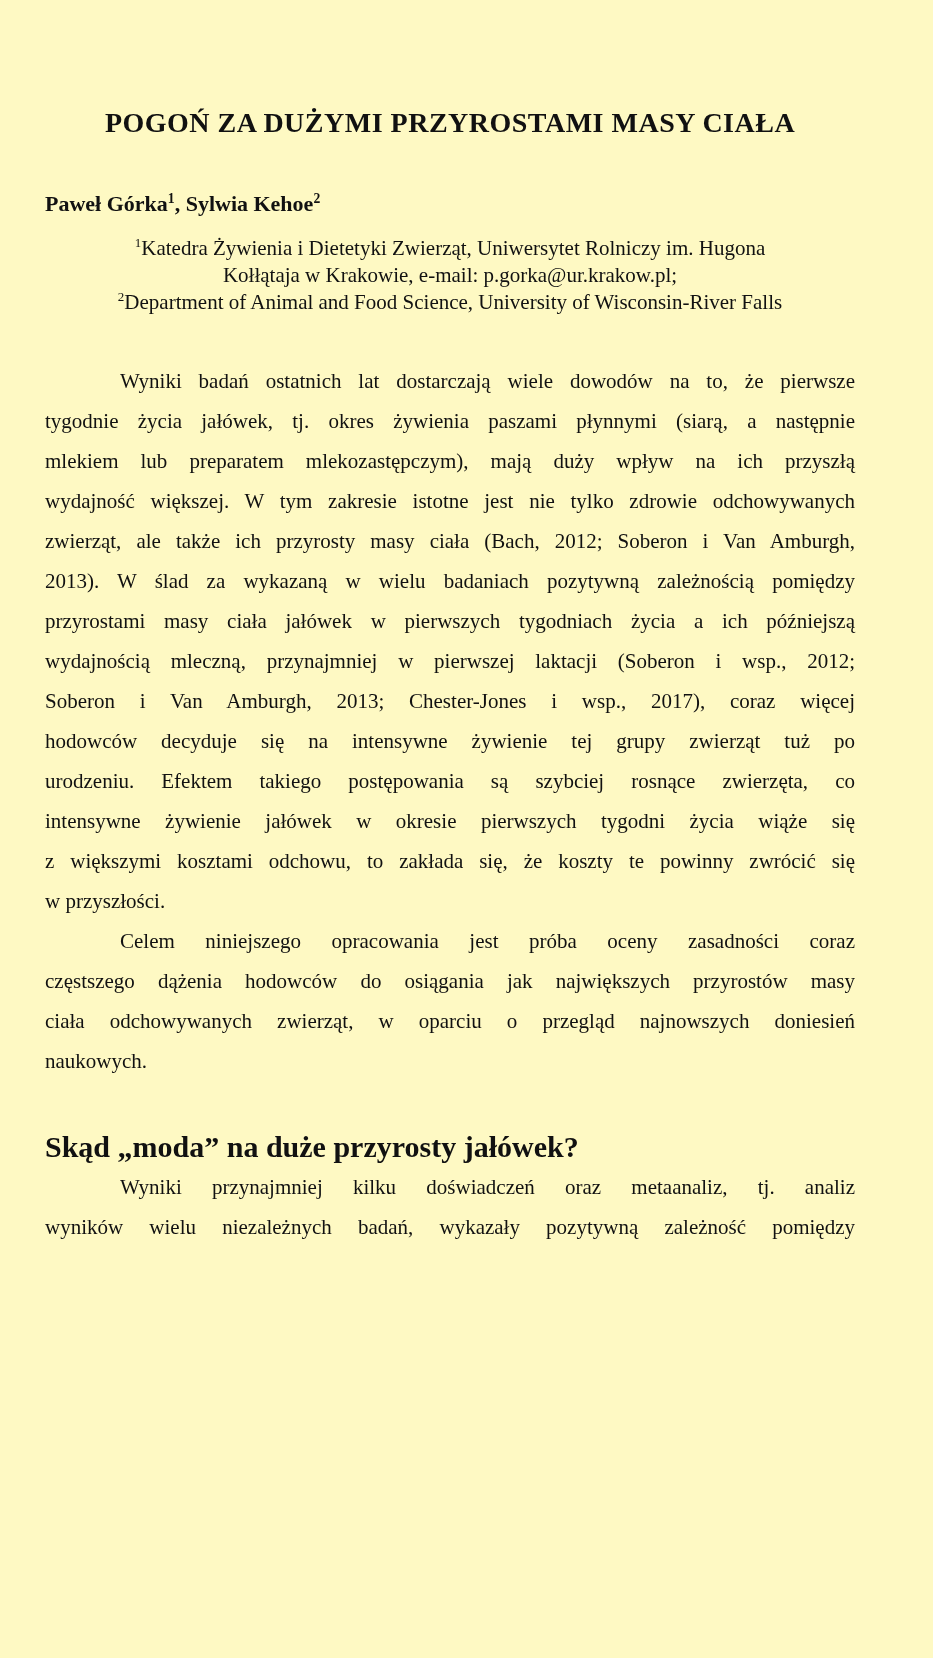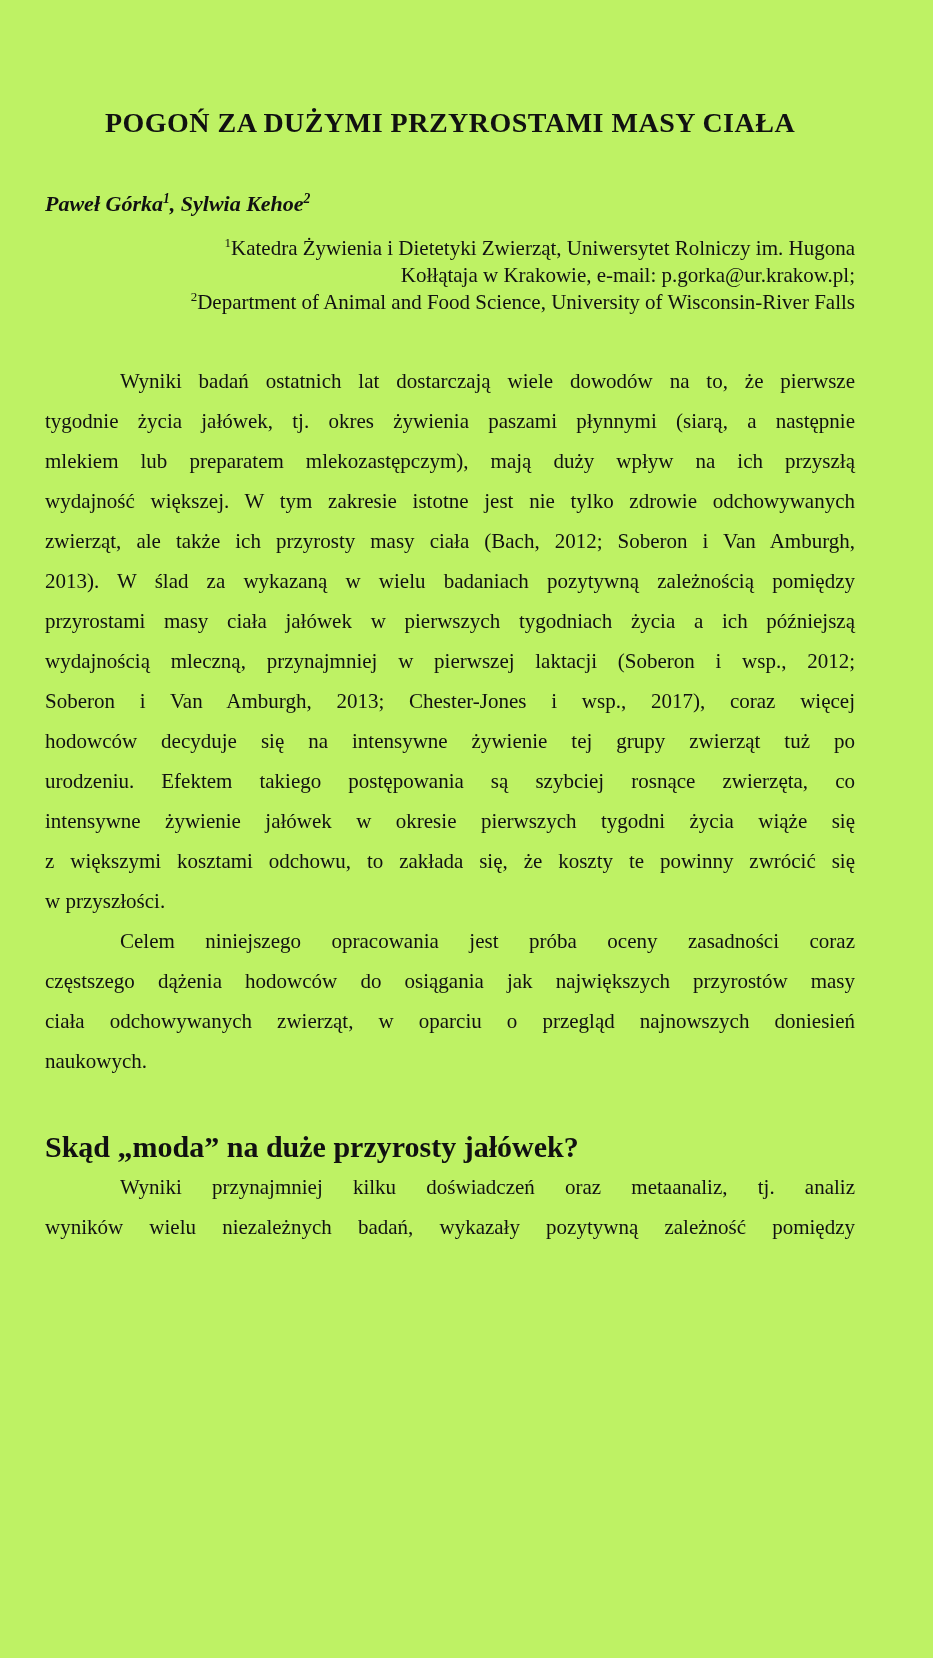--- a/index.html
+++ b/index.html
@@ -11,49 +11,48 @@
     width: 933px;
     height: 1658px;
     font-family: "Liberation Serif", "DejaVu Serif", serif;
     color: #111111;
     overflow: hidden;
   }
   .page {
     position: relative;
     width: 933px;
     height: 1658px;
-    background: #bef264;
+    background: #fef9c3;
   }
   .content {
     margin-left: 45px;
     width: 810px;
     padding-top: 100px;
   }
   .title-line {
     text-align: center;
     font-weight: bold;
     font-size: 28px;
     line-height: 45px;
     letter-spacing: 0.5px;
     white-space: nowrap;
   }
   .authors {
     margin-top: 44px;
     font-weight: bold;
-    font-style: italic;
     font-size: 22px;
     line-height: 30px;
   }
   .affiliations {
     margin-top: 16px;
     font-size: 21px;
     line-height: 27px;
   }
   .affil-line {
-    text-align: right;
+    text-align: center;
   }
   sup {
     font-size: 0.62em;
     line-height: 0;
     vertical-align: super;
   }
   .body-text {
     margin-top: 45px;
     font-size: 21px;
     line-height: 40px;

